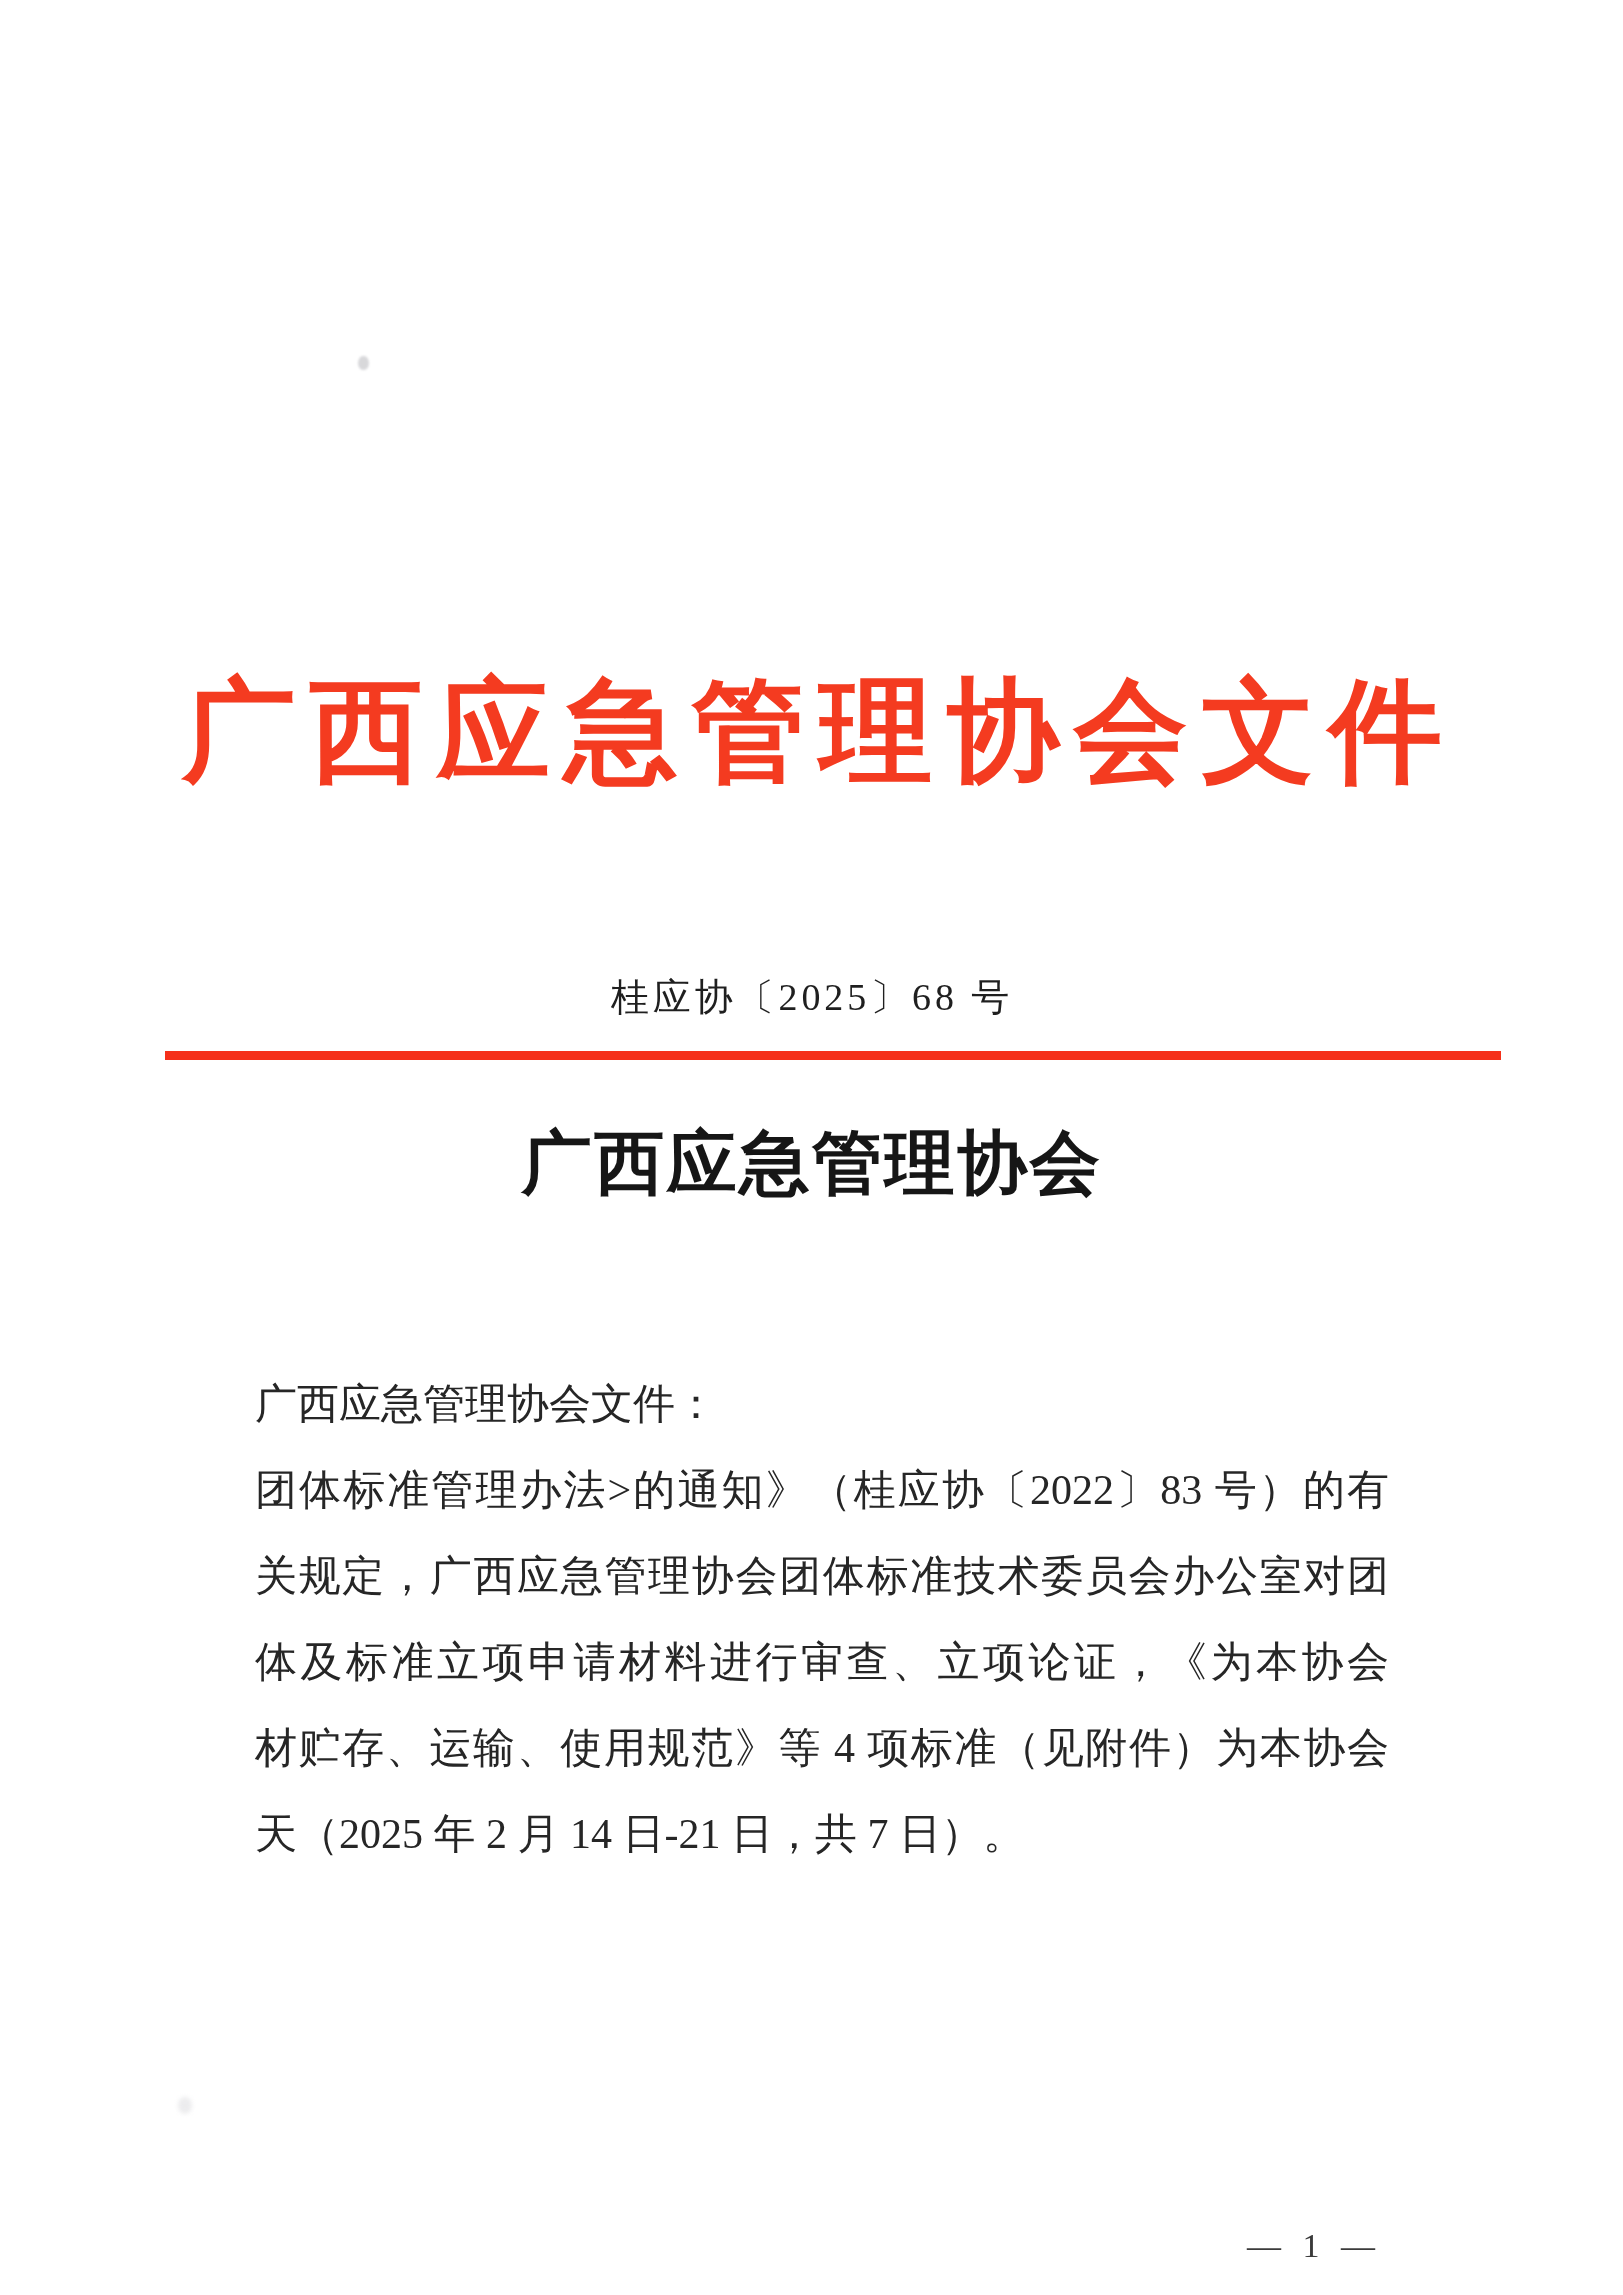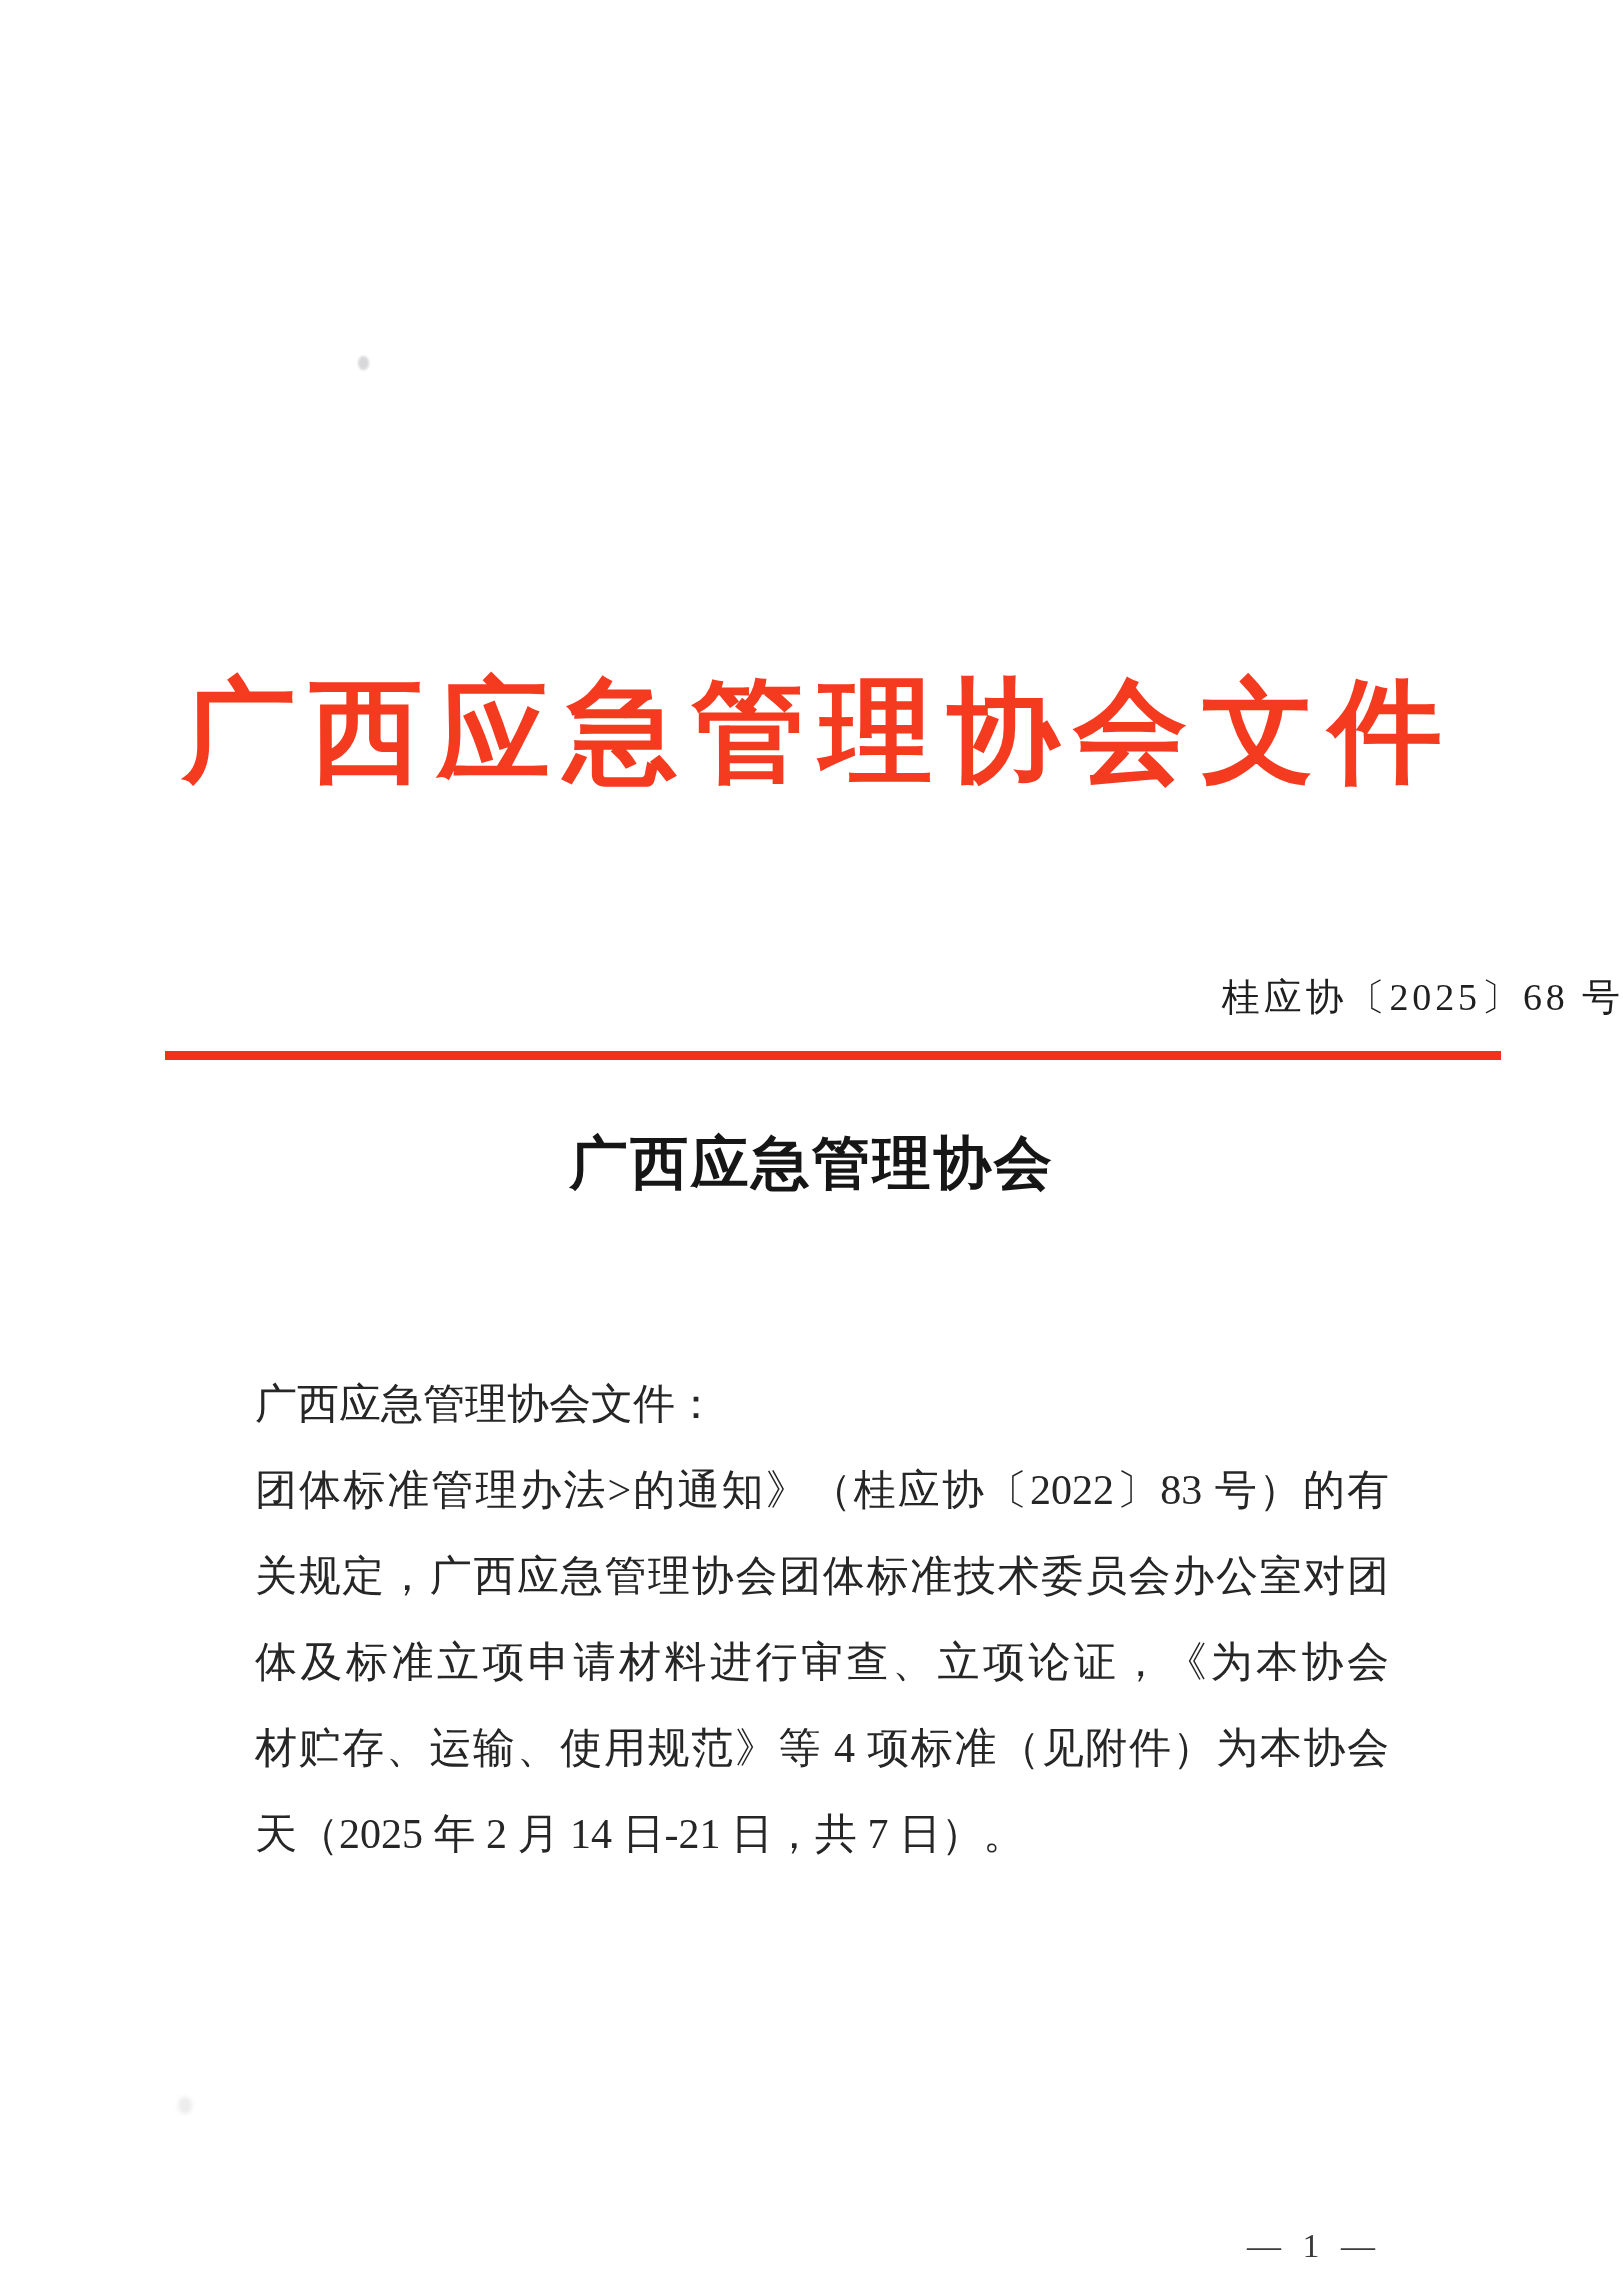--- a/index.html
+++ b/index.html
@@ -29,21 +29,21 @@
     white-space: nowrap;
     font-family: "Liberation Serif", "DejaVu Serif", serif;
   }
 
   
   .doc-number {
     position: absolute;
     top: 928px;
     left: 0;
     width: 1624px;
-    text-align: right;
+    text-align: center;
     font-size: 38px;
     letter-spacing: 3.9px;
     color: #1f1f1f;
     white-space: nowrap;
   }
 
   
   .red-rule {
     position: absolute;
     top: 1007px;
@@ -55,21 +55,21 @@
 
   
   .doc-title {
     position: absolute;
     top: 1075px;
     left: 0;
     width: 1624px;
     text-align: center;
     font-weight: bold;
     color: #161616;
-    font-size: 58px;
+    font-size: 70px;
     line-height: 89px;
     letter-spacing: 2.6px;
     white-space: nowrap;
   }
 
   
   .body-text {
     position: absolute;
     left: 255px;
     top: 1317px;

